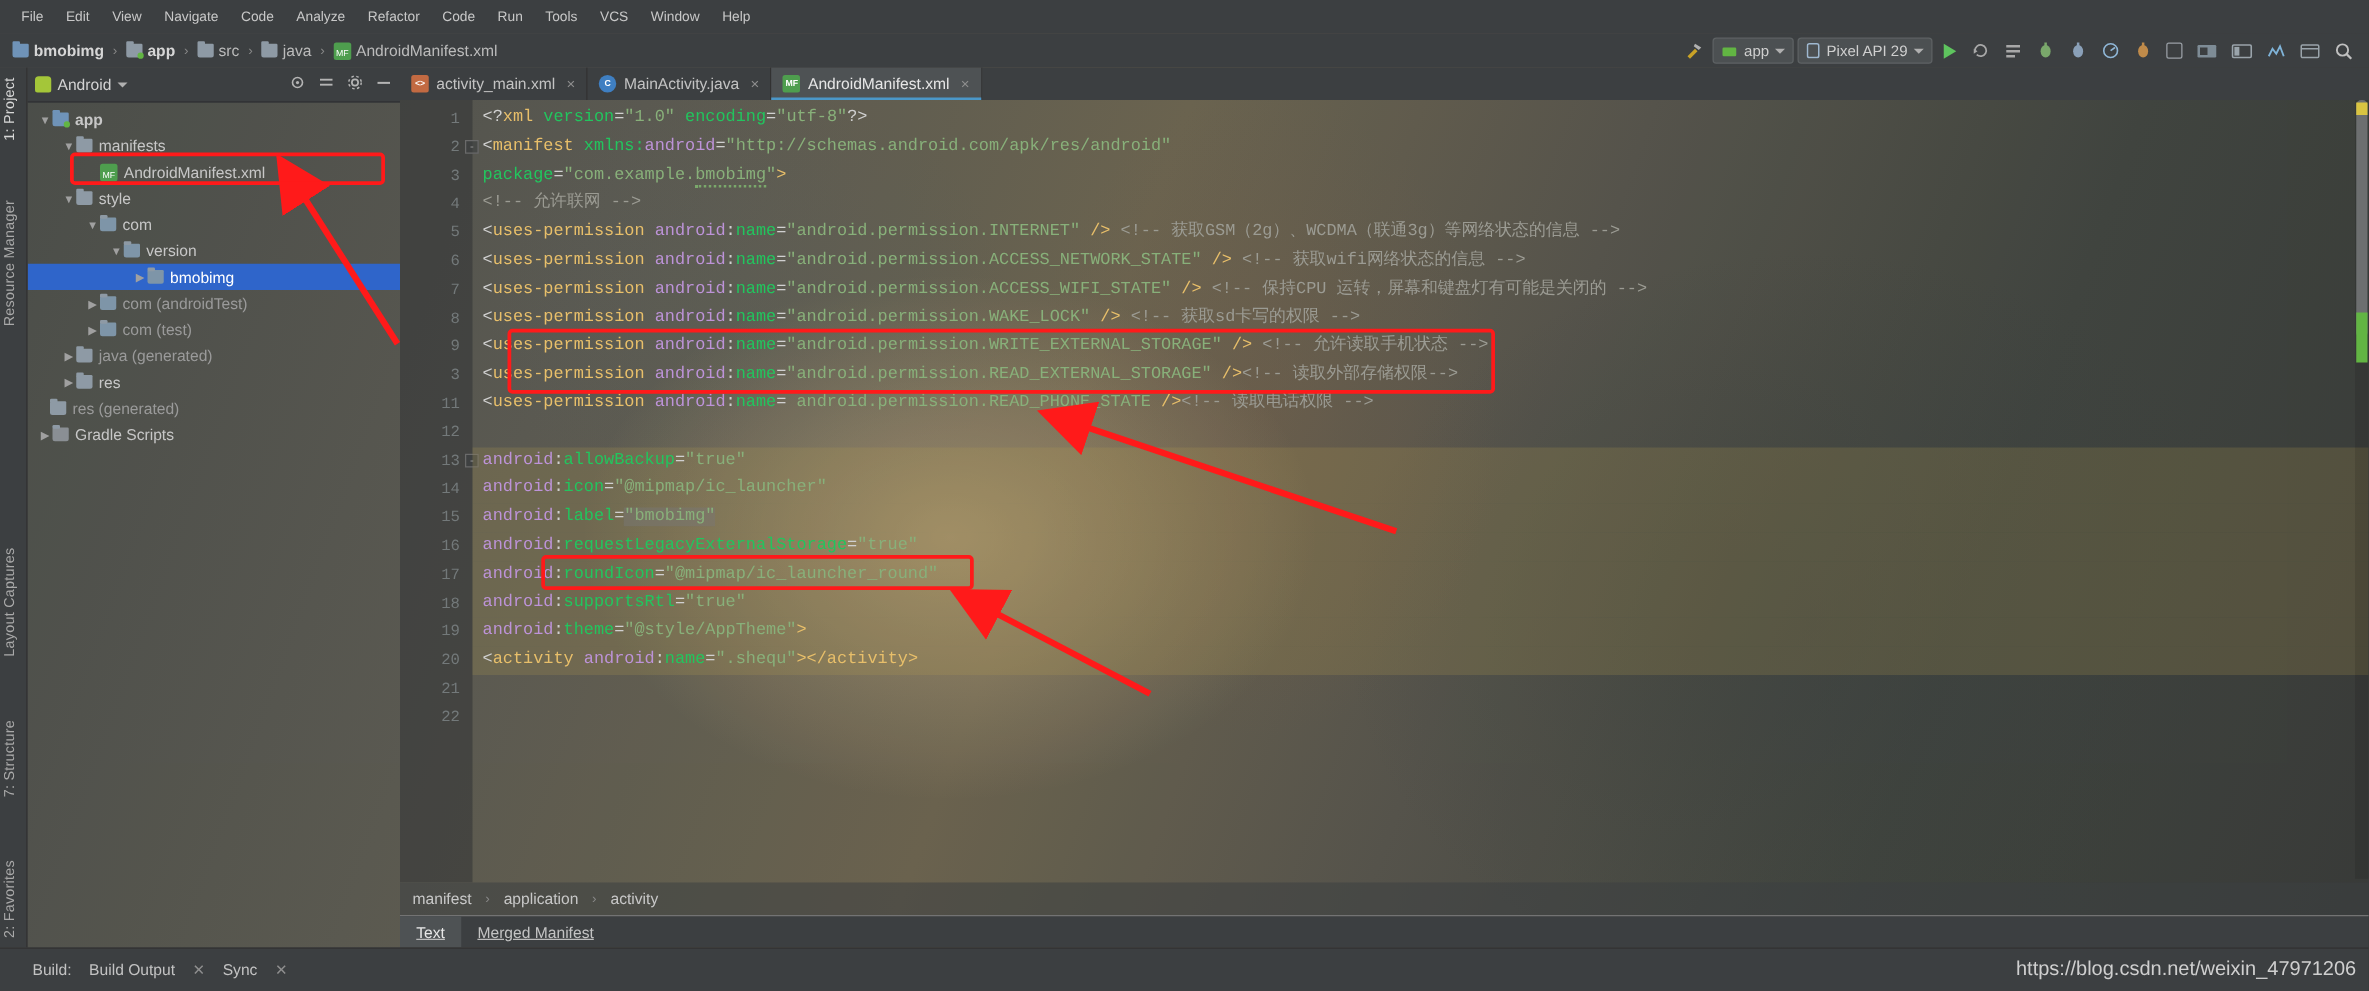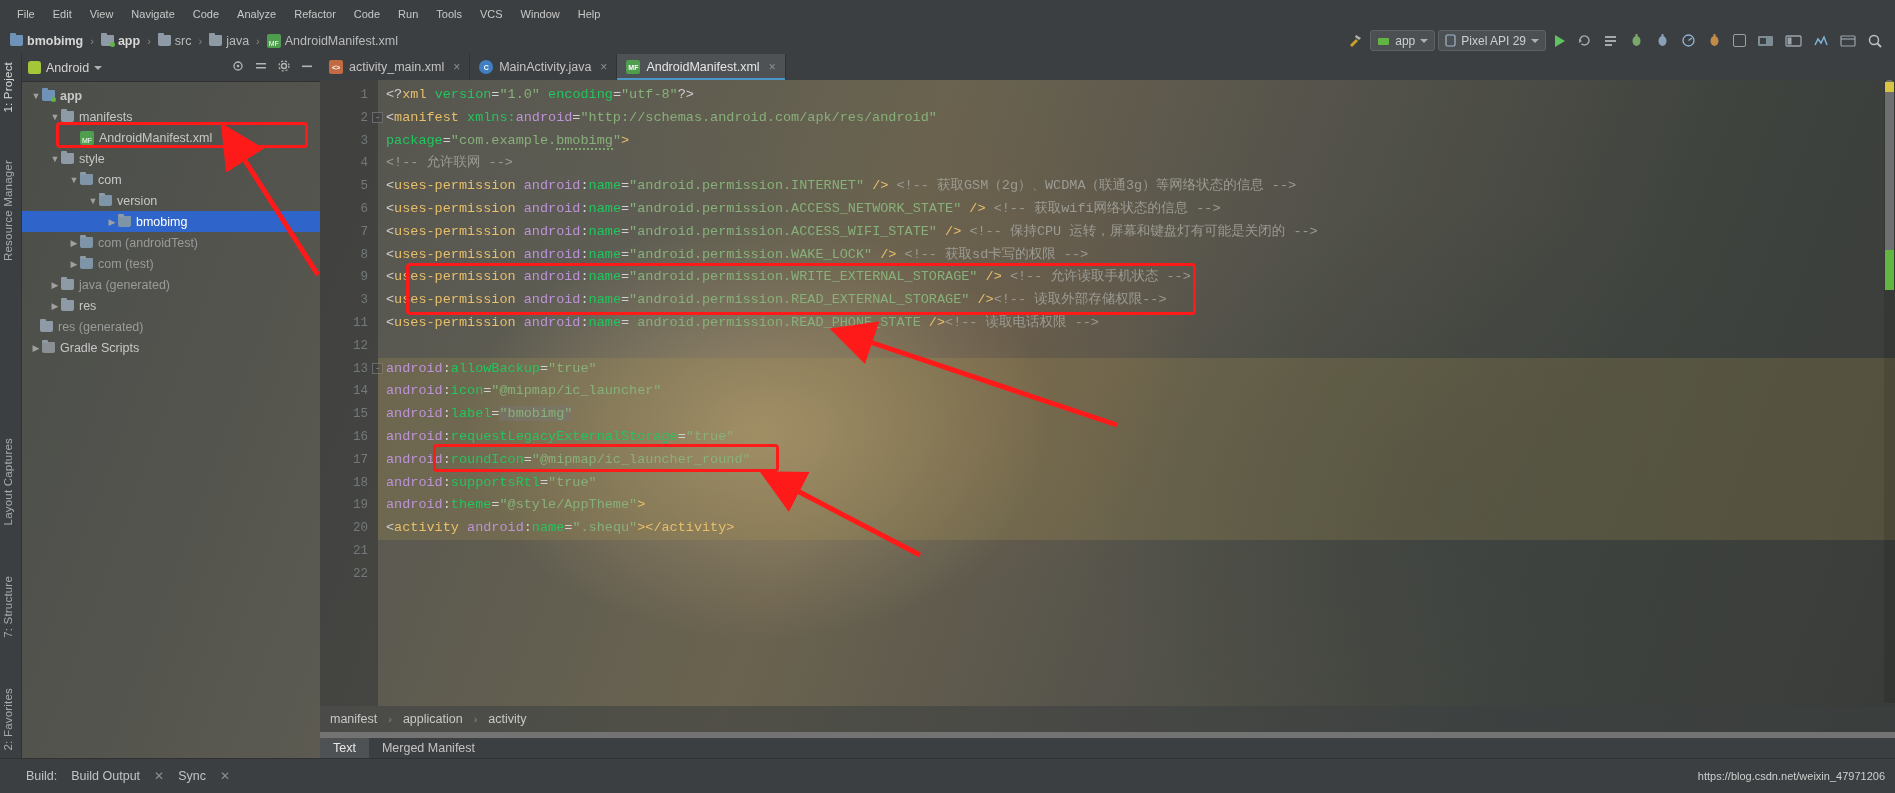--- a/index.html
+++ b/index.html
@@ -153,33 +153,33 @@
   .t-hlval { background:rgba(120,120,120,0.45); }
   .squig { border-bottom:2px dotted #7aa86b; }
 
   .bottom-crumbs {
     position:absolute; left:0; right:0; bottom:26px; height:26px;
     display:flex; align-items:center; gap:6px; padding-left:10px;
     font-size:12.5px; color:#c8c8c8; background:rgba(60,63,65,0.55);
   }
   .view-tabs {
     position:absolute; left:0; right:0; bottom:0; height:26px;
-    display:flex; align-items:stretch; background:#3c3f41; border-top:6px solid #737373;
+    display:flex; align-items:stretch; background:#3c3f41; border-top:1px solid #737373;text-decoration:underline;
   }
   .vtab { padding:0 13px; display:flex; align-items:center; font-size:12.5px; color:#c3c3c3; }
   .vtab.active { background:#4e5254; color:#e8e8e8; }
 
   
   .statusbar {
     position:absolute; left:0; right:0; bottom:0; height:35px;
     background:#3c3f41; z-index:30; display:flex; align-items:center;
     font-size:12.5px; color:#c3c3c3; padding-left:26px; gap:14px;
     border-top:1px solid #323232;
   }
-  .status-right { margin-left:auto; padding-right:10px; color:#cfcfcf; font-size:11px; }
+  .status-right { margin-left:auto; padding-right:10px; color:#cfcfcf; font-size:16px; }
   .close-x { color:#8f8f8f; font-size:12px; }
 
   
   .annot { position:absolute; inset:0; z-index:50; pointer-events:none; }
   .rbox { position:absolute; border:3px solid #ff1a1a; border-radius:4px; }
 
   
   .vscroll { position:absolute; right:0; top:80px; width:11px; bottom:90px; background:rgba(0,0,0,0.10); z-index:12; }
   .vthumb  { position:absolute; right:1px; width:9px; background:#6d6f70; border-radius:4px; }
   .marker  { position:absolute; right:1px; width:9px; height:10px; background:#d9c441; }

